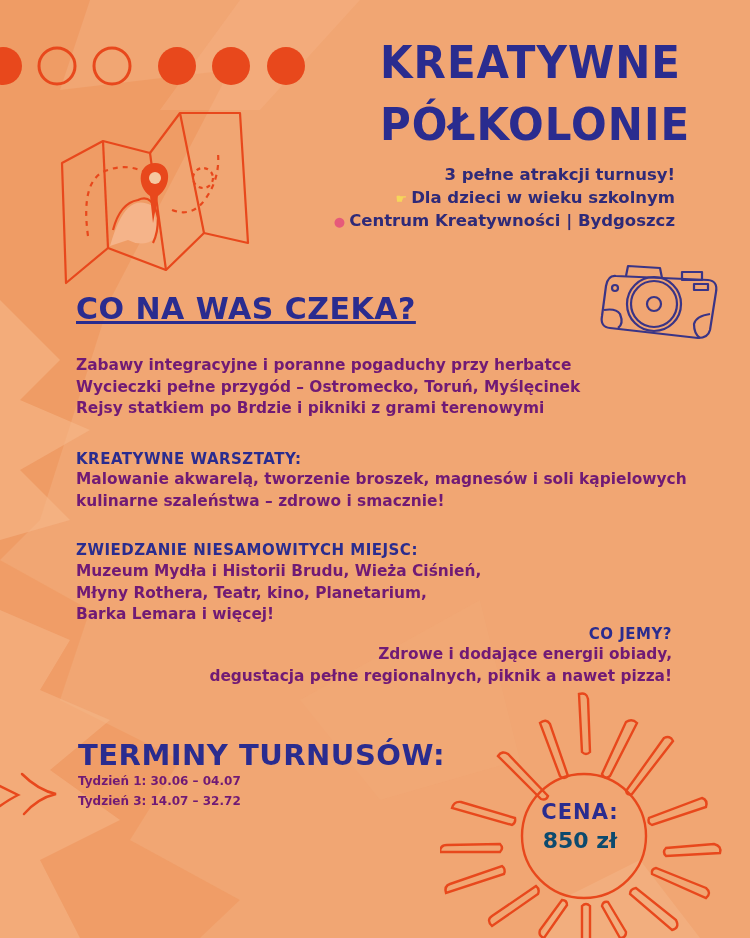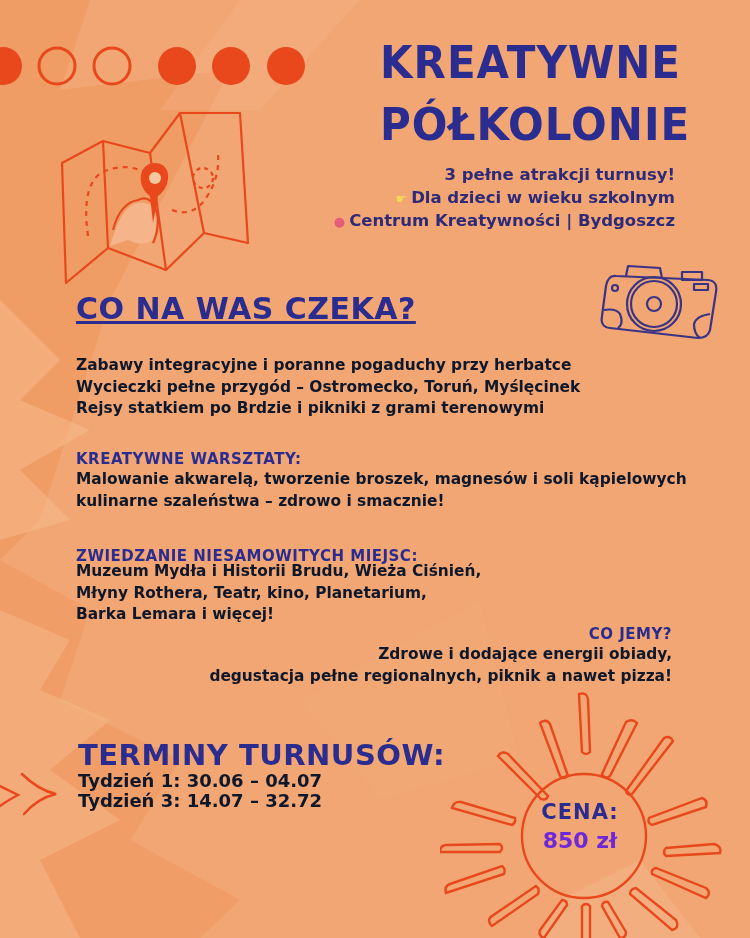--- a/index.html
+++ b/index.html
@@ -6,24 +6,24 @@
   body{width:750px;height:938px;overflow:hidden;background:#f1a673;position:relative;font-family:"DejaVu Sans","Liberation Sans",sans-serif;color:#2b2a7e;}
   .bg{position:absolute;left:0;top:0;width:750px;height:938px;z-index:0;}
   .layer{position:absolute;z-index:2;}
   .display{font-family:"DejaVu Sans","Liberation Sans",sans-serif;font-weight:900;color:#2a2c8f;text-transform:uppercase;letter-spacing:0.5px;}
   .title1{left:380px;top:40px;width:296px;text-align:right;font-size:42px;line-height:46px;letter-spacing:1px;transform:scaleY(1.05);}
   .title2{left:380px;top:102px;width:296px;text-align:right;font-size:42px;line-height:46px;letter-spacing:1px;transform:scaleY(1.05);}
   .sub{right:75px;text-align:right;font-size:16.5px;font-weight:bold;color:#2f2a78;white-space:nowrap;line-height:23px;}
   .sub .emo{display:inline-block;margin-right:4px;font-size:13px;}
   .h2{font-size:30px;line-height:34px;font-weight:900;}
   .h3{font-size:15px;line-height:18px;font-weight:900;}
-  .body{font-size:15.4px;font-weight:bold;color:#0f172a;line-height:21.5px;white-space:nowrap;}
+  .body{font-size:15.4px;font-weight:bold;color:#701a75;line-height:21.5px;white-space:nowrap;}
   .right{text-align:right;}
   .price-label{font-size:21px;font-weight:900;color:#2a2c8f;letter-spacing:1px;text-align:center;}
-  .price-val{font-size:22px;font-weight:bold;color:#6d28d9;text-align:center;}
+  .price-val{font-size:22px;font-weight:bold;color:#0c4a6e;text-align:center;}
   .icon{position:absolute;z-index:1;}
 </style>
 </head>
 <body>
 
 <svg class="bg" viewBox="0 0 750 938" xmlns="http://www.w3.org/2000/svg">
   <rect width="750" height="938" fill="#f1a673"></rect>
 
   <polygon points="0,0 90,0 60,90 230,70 110,300 40,520 0,560" fill="#ef9a62" opacity="0.8"></polygon>
   <polygon points="0,560 90,610 60,700 180,760 130,840 240,900 200,938 0,938" fill="#ef9a62" opacity="0.7"></polygon>
@@ -125,35 +125,35 @@
   <div>Wycieczki pełne przygód – Ostromecko, Toruń, Myślęcinek</div>
   <div>Rejsy statkiem po Brdzie i pikniki z grami terenowymi</div>
 </div>
 
 <div class="layer display h3" style="left:76px;top:450px;">KREATYWNE WARSZTATY:</div>
 <div class="layer body" style="left:76px;top:469px;">
   <div>Malowanie akwarelą, tworzenie broszek, magnesów i soli kąpielowych</div>
   <div>kulinarne szaleństwa – zdrowo i smacznie!</div>
 </div>
 
-<div class="layer display h3" style="left:76px;top:541px;margin-top:6px;">ZWIEDZANIE NIESAMOWITYCH MIEJSC:</div>
+<div class="layer display h3" style="left:76px;top:541px;">ZWIEDZANIE NIESAMOWITYCH MIEJSC:</div>
 <div class="layer body" style="left:76px;top:561px;">
   <div>Muzeum Mydła i Historii Brudu, Wieża Ciśnień,</div>
   <div>Młyny Rothera, Teatr, kino, Planetarium,</div>
   <div>Barka Lemara i więcej!</div>
 </div>
 
 <div class="layer display h3 right" style="right:78px;top:625px;">CO JEMY?</div>
 <div class="layer body right" style="right:78px;top:644px;">
   <div>Zdrowe i dodające energii obiady,</div>
   <div>degustacja pełne regionalnych, piknik a nawet pizza!</div>
 </div>
 
 <div class="layer display h2" style="left:78px;top:738px;font-size:29px;">TERMINY TURNUSÓW:</div>
-<div class="layer body" style="left:78px;top:771px;font-size:18px;line-height:20px;">
+<div class="layer body" style="left:78px;top:771px;font-size:12px;line-height:20px;">
   <div>Tydzień 1: 30.06 – 04.07</div>
   <div>Tydzień 3: 14.07 – 32.72</div>
 </div>
 
 <div class="layer" style="left:524px;top:800px;width:112px;">
   <div class="price-label display">CENA:</div>
   <div class="price-val" style="margin-top:4px;">850 zł</div>
 </div>
 
 </body></html>

